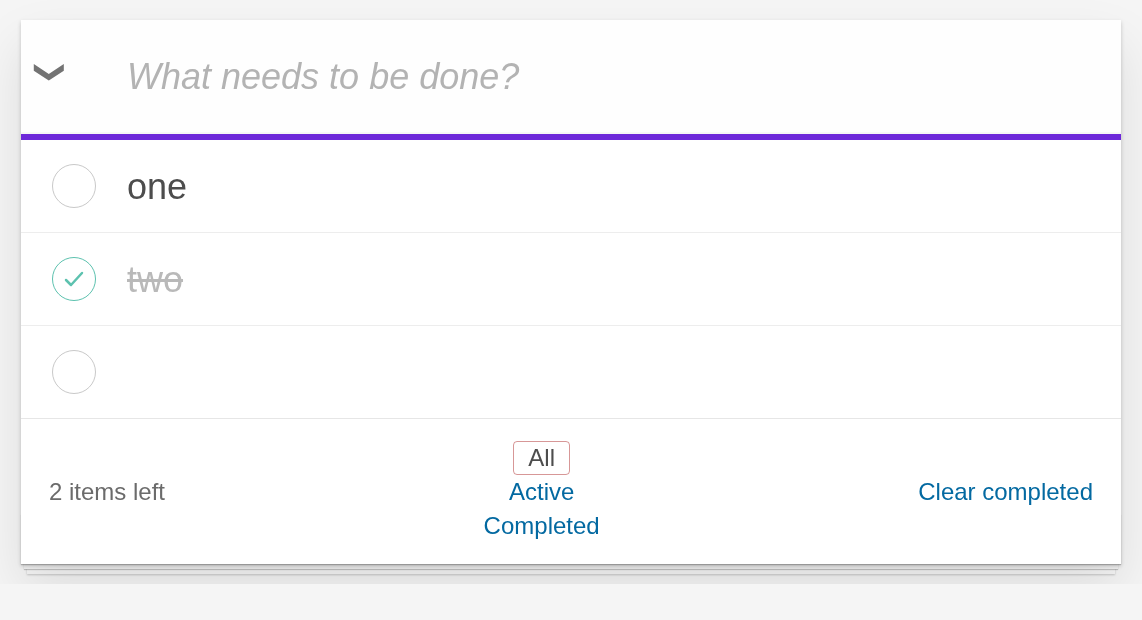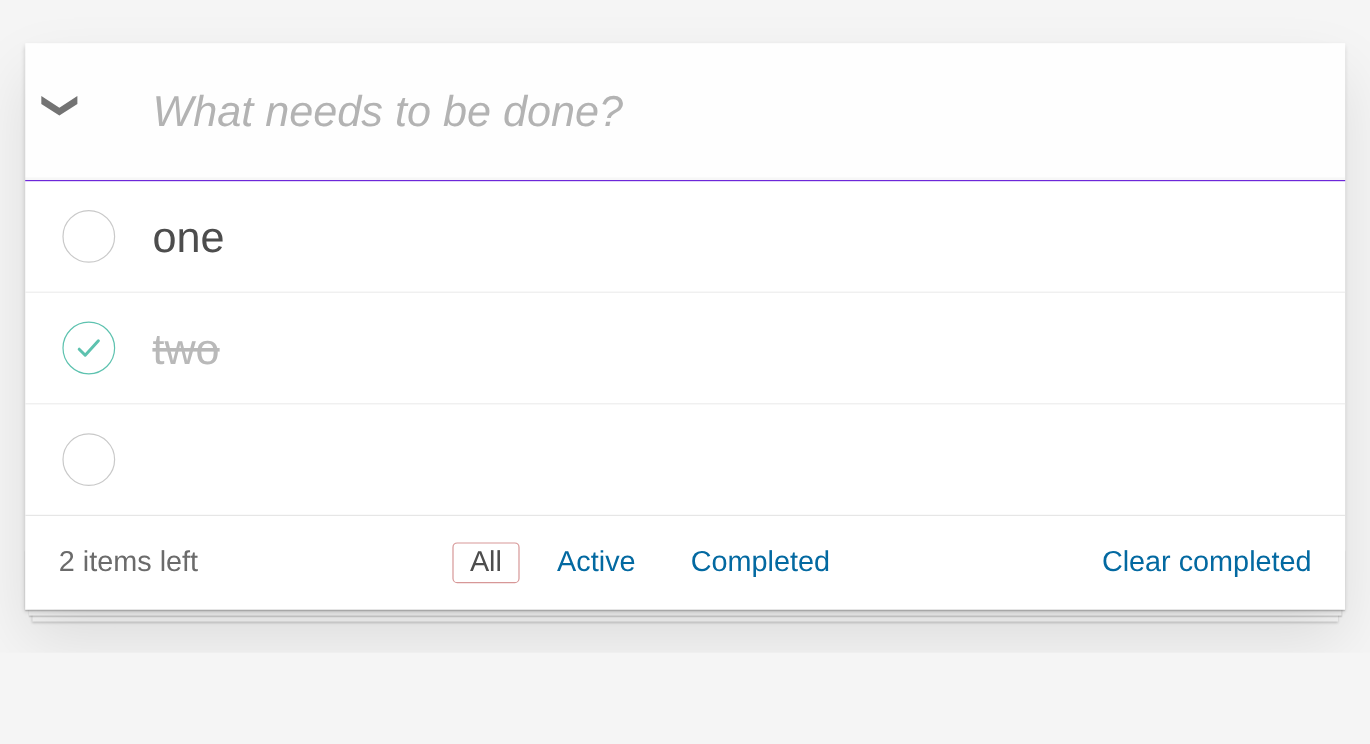--- a/index.html
+++ b/index.html
@@ -11,21 +11,21 @@
       font-family: "Helvetica Neue", Helvetica, Arial, sans-serif;
       background: #f5f5f5;
       padding: 20px;
       color: #4d4d4d;
       font-size: 14px;
       line-height: 1.4em;
       -webkit-font-smoothing: antialiased;
     }
     .todoapp {
       background: #fff;
-      margin: 16px auto;
+      margin: 0 auto;
       position: relative;
       box-shadow: 0 2px 4px 0 rgba(0,0,0,0.2), 0 25px 50px 0 rgba(0,0,0,0.1);
       max-width: 1100px;
     }
     .header {
       position: relative;
     }
     .new-todo {
       padding: 32px 32px 32px 106px;
       border: none;
@@ -58,21 +58,21 @@
       justify-content: center;
     }
     .toggle-all-label::before {
       content: '❯';
       font-size: 30px;
       color: #737373;
       padding: 10px 27px;
     }
     .main {
       position: relative;
-      border-top: 1px solid #6d28d9;
+      border-top: 6px solid #6d28d9;
     }
     .todo-list {
       list-style: none;
     }
     .todo-list li {
       position: relative;
       font-size: 36px;
       border-bottom: 1px solid #ededed;
       display: flex;
       align-items: center;
@@ -149,21 +149,22 @@
         0 17px 2px -6px rgba(0,0,0,0.2);
       z-index: -1;
     }
     .todo-count {
       text-align: left;
       color: #6b6b6b;
     }
     .filters {
       list-style: none;
       display: flex;
-      gap: 16px;
+      gap: 0;
+      flex-direction: column;
     }
     .filters li {
       display: inline;
     }
     .filters li a {
       color: #0369a1;
       padding: 6px 14px;
       text-decoration: none;
       border: 1px solid transparent;
       border-radius: 4px;

